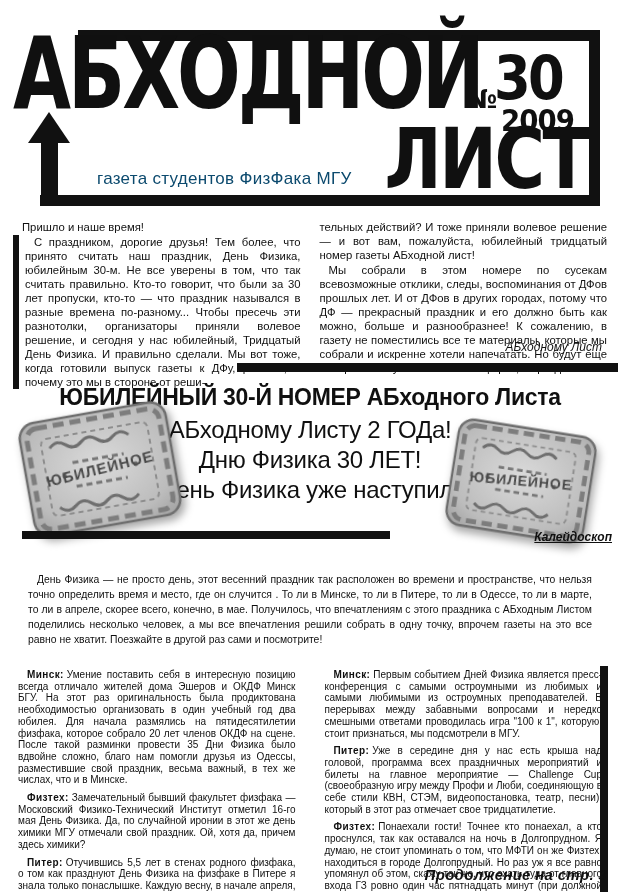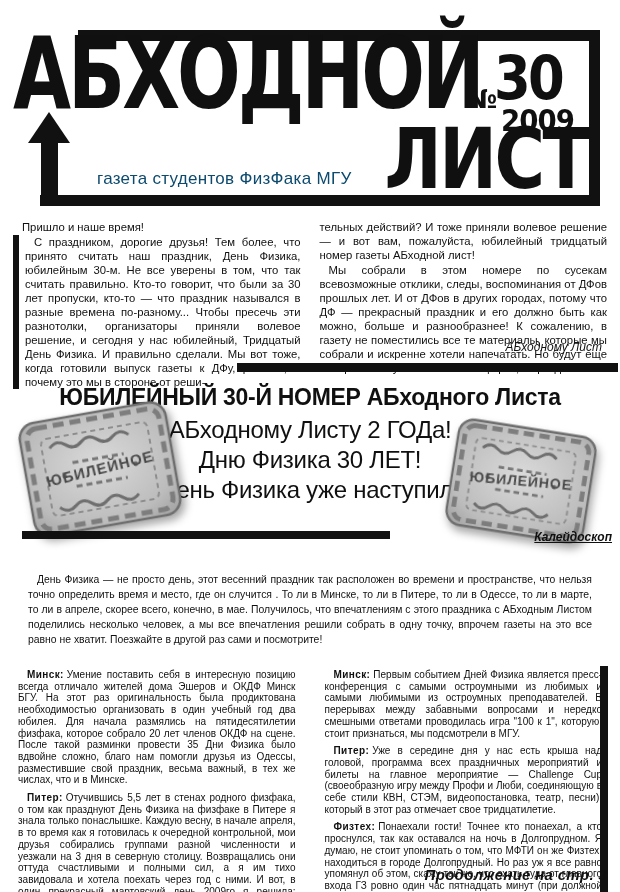--- a/index.html
+++ b/index.html
@@ -152,20 +152,21 @@
   </section>
 
   <div class="sep-b"></div>
   <div class="rubric">Калейдоскоп</div>
 
   <section class="kaleido">
     <p class="intro">День Физика — не просто день, этот весенний праздник так расположен во времени и пространстве, что нельзя точно определить время и место, где он случится . То ли в Минске, то ли в Питере, то ли в Одессе,  то ли в марте, то ли в апреле, скорее всего, конечно, в мае. Получилось, что впечатлениям с этого праздника с АБходным Листом поделились несколько человек, а мы все впечатления решили собрать в одну точку, впрочем газеты на это все равно не хватит. Поезжайте в другой раз сами и посмотрите!</p>
     <div class="cols">
       <div class="col">
         <p><b class="plabel">Минск:</b><span>Умение поставить себя в интересную позицию всегда отличало жителей дома Эшеров и ОКДФ Минск БГУ. На этот раз оригинальность была продиктована необходимостью организовать в один учебный год два юбилея. Для начала размялись на пятидесятилетии физфака, которое собрало 20 лет членов ОКДФ на сцене. После такой разминки провести 35 Дни Физика было вдвойне сложно, благо нам помогли друзья из Одессы, разместившие свой праздник, весьма важный, в тех же числах, что и в Минске.</span></p>
+        <p><b class="plabel">Физтех:</b><span>Замечательный бывший факультет физфака — Московский Физико-Технический Институт отметил 16-го мая День Физика. Да, по случайной иронии в этот же день химики МГУ отмечали свой праздник. Ой, хотя да, причем здесь химики?</span></p>
         <p><b class="plabel">Питер:</b><span>Отучившись 5,5 лет в стенах родного физфака, о том как празднуют День Физика на физфаке в Питере я знала только понаслышке. Каждую весну, в начале апреля, в то время как я готовилась к очередной контрольной, мои друзья собирались группами разной численности и уезжали на 3 дня в северную столицу. Возвращались они оттуда счастливыми и полными сил, а я им тихо завидовала и хотела поехать через год с ними. И вот, в один прекрасный мартовский день 2009го я решила: «Хватит хотеть, пора делать!»</span></p>
       </div>
       <div class="col">
         <p><b class="plabel">Минск:</b><span>Первым событием Дней Физика является пресс-конференция с самыми остроумными из любимых и самыми любимыми из остроумных преподавателей. В перерывах между забавными вопросами и нередко смешными ответами проводилась игра "100 к 1", которую, стоит признаться, мы подсмотрели в МГУ.</span></p>
         <p><b class="plabel">Питер:</b><span>Уже в середине дня у нас есть крыша над головой, программа всех праздничных мероприятий и билеты на главное мероприятие — Challenge Cup (своеобразную игру между Профи и Люби, соединяющую в себе стили КВН, СТЭМ, видеопостановка, театр, песни), который в этот раз отмечает свое тридцатилетие.</span></p>
         <p><b class="plabel">Физтех:</b><span>Понаехали гости! Точнее кто понаехал, а кто проснулся, так как оставался на ночь в Долгопрудном. Я думаю, не стоит упоминать о том, что МФТИ он же Физтех, находиться в городе Долгопрудный. Но раз уж я все равно упомянул об этом, скажу так же, что ехать туда от главного входа ГЗ ровно один час пятнадцать минут (при должной сноровке)</span></p>
         <p><b class="plabel">Минск:</b><span>В главный день праздника ОКДФ даже позволяется провести одну пару, но затем она торжественно срывается, и студентов вытягивают на митинг.</span></p>
       </div>
       <div class="right-bar"></div>
     </div>

